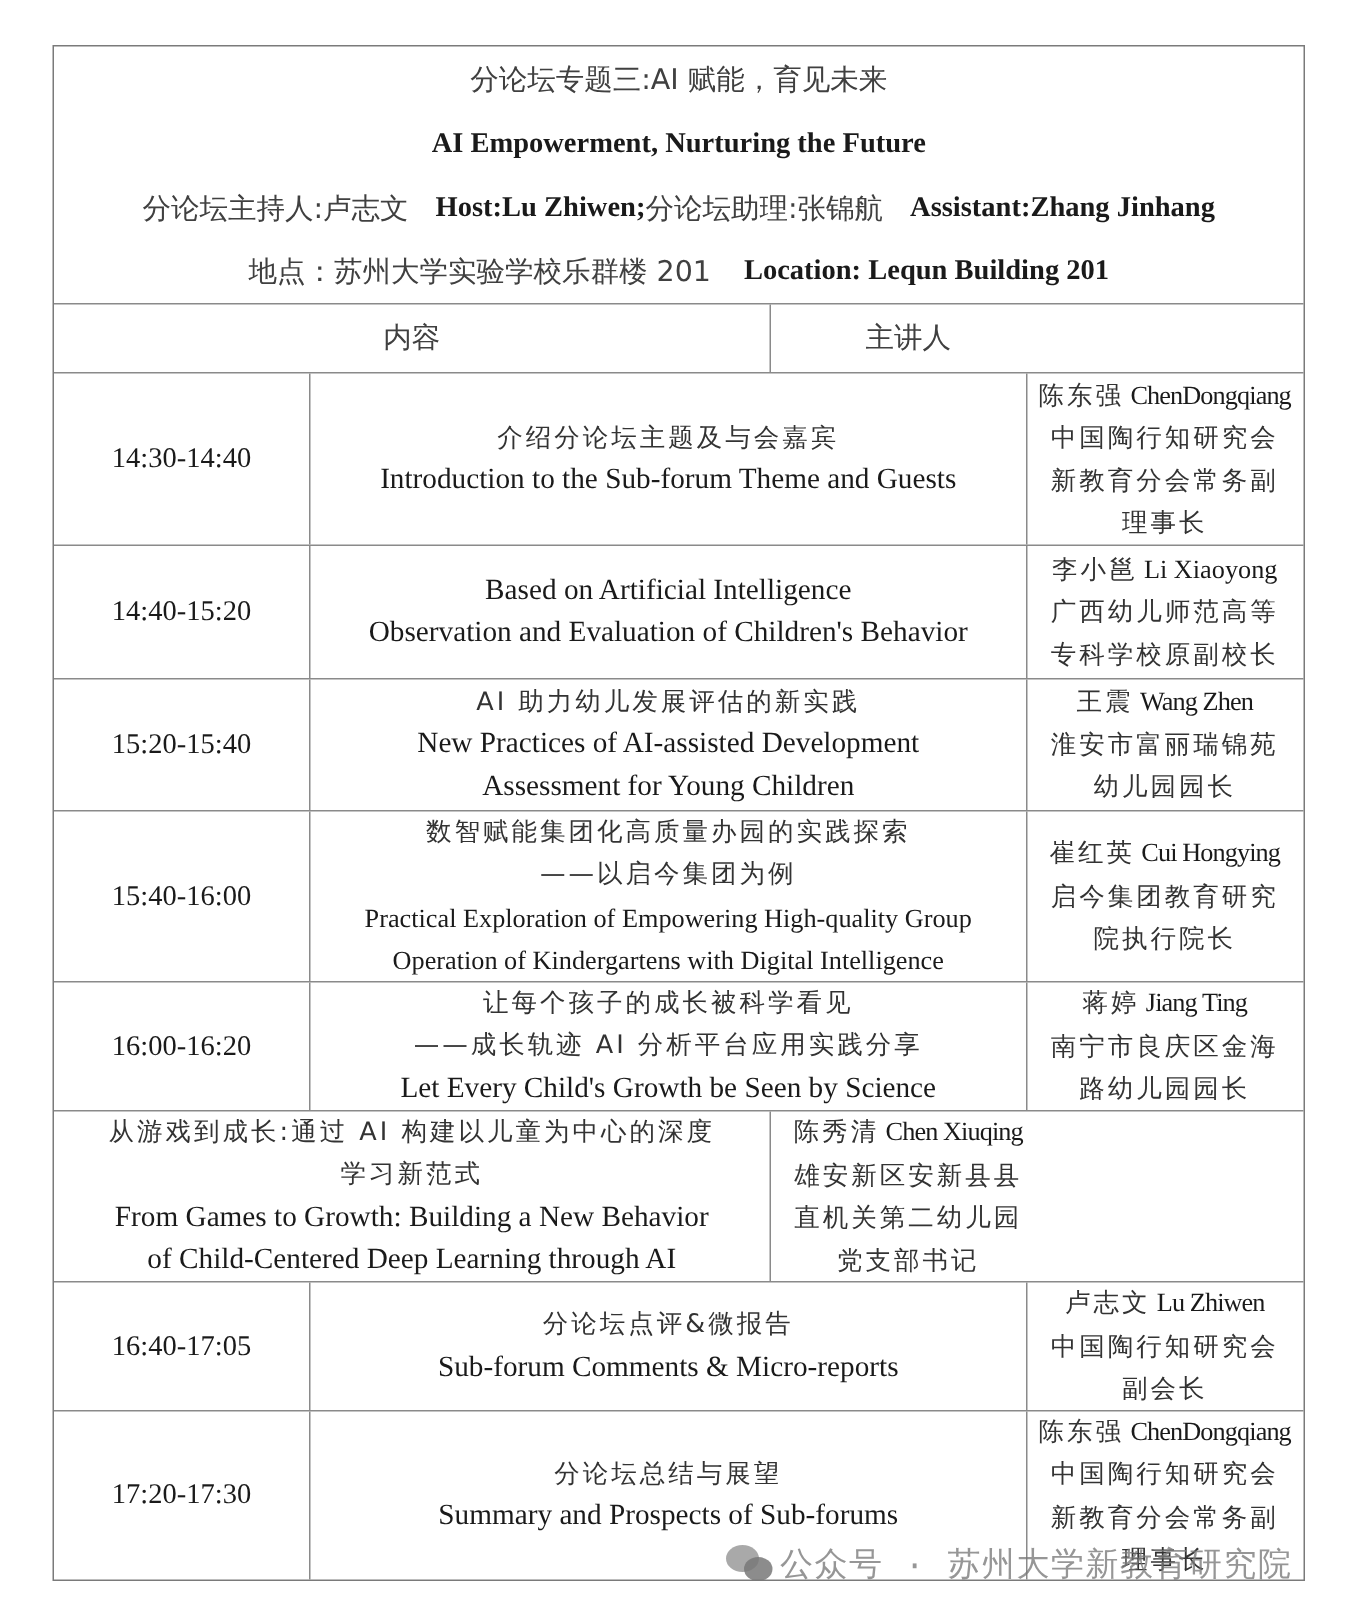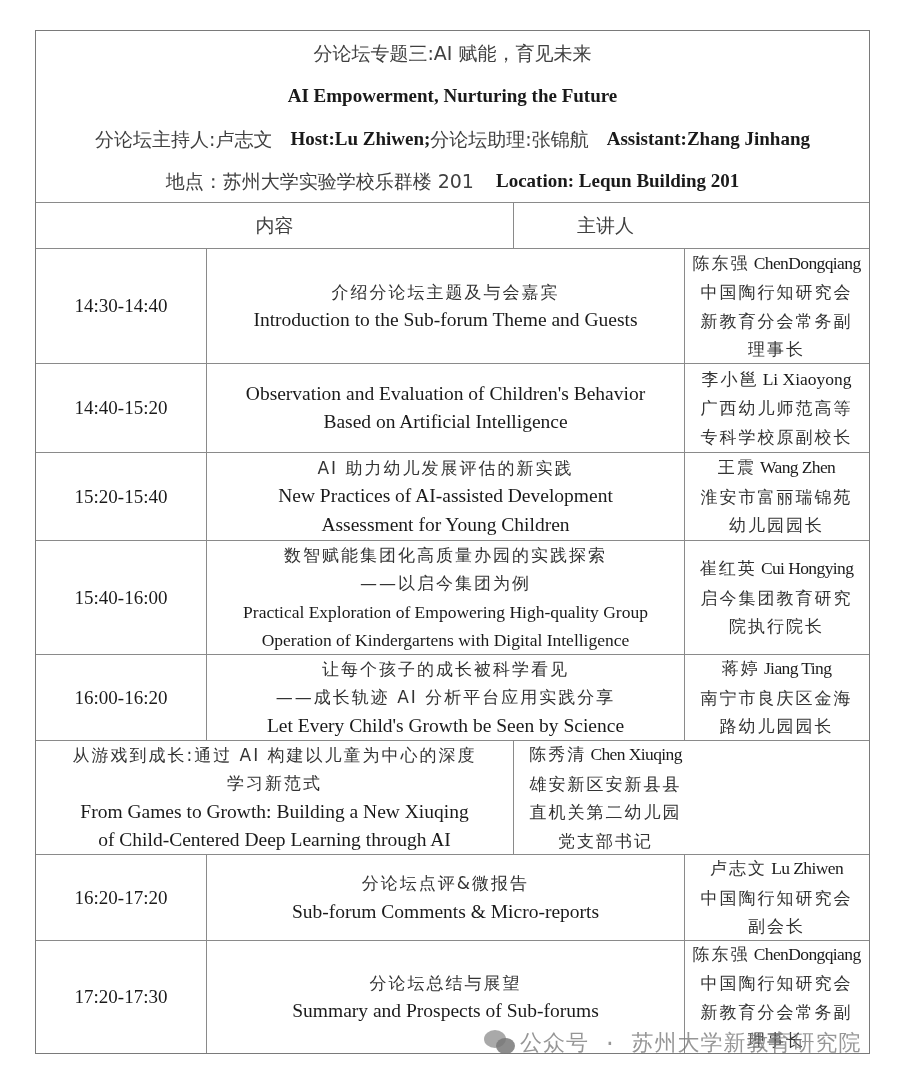--- a/index.html
+++ b/index.html
@@ -78,22 +78,22 @@
       <div class="sp-name"><span class="zh">陈东强</span> <span class="en">ChenDongqiang</span></div>
       <div class="zh">中国陶行知研究会</div>
       <div class="zh">新教育分会常务副</div>
       <div class="zh">理事长</div>
     </div>
   </div>
 
   <div class="row" style="height:89px">
     <div class="cell c-time">14:40-15:20</div>
     <div class="cell c-content">
+      <div class="en">Based on Artificial Intelligence</div>
       <div class="en">Observation and Evaluation of Children's Behavior</div>
-      <div class="en">Based on Artificial Intelligence</div>
     </div>
     <div class="cell c-speaker">
       <div class="sp-name"><span class="zh">李小邕</span> <span class="en" style="letter-spacing:0">Li Xiaoyong</span></div>
       <div class="zh">广西幼儿师范高等</div>
       <div class="zh">专科学校原副校长</div>
     </div>
   </div>
 
   <div class="row" style="height:88px">
     <div class="cell c-time">15:20-15:40</div>
@@ -135,33 +135,33 @@
       <div class="sp-name"><span class="zh">蒋婷</span> <span class="en">Jiang Ting</span></div>
       <div class="zh">南宁市良庆区金海</div>
       <div class="zh">路幼儿园园长</div>
     </div>
   </div>
 
   <div class="row" style="height:114px">
     <div class="cell c-content">
       <div class="zh">从游戏到成长:通过 AI 构建以儿童为中心的深度</div>
       <div class="zh">学习新范式</div>
-      <div class="en">From Games to Growth: Building a New Xiuqing</div>
+      <div class="en">From Games to Growth: Building a New Behavior</div>
       <div class="en">of Child-Centered Deep Learning through AI</div>
     </div>
     <div class="cell c-speaker">
       <div class="sp-name"><span class="zh">陈秀清</span> <span class="en">Chen Xiuqing</span></div>
       <div class="zh">雄安新区安新县县</div>
       <div class="zh">直机关第二幼儿园</div>
       <div class="zh">党支部书记</div>
     </div>
   </div>
 
   <div class="row" style="height:86px">
-    <div class="cell c-time">16:20-17:20</div>
+    <div class="cell c-time">16:40-17:05</div>
     <div class="cell c-content">
       <div class="zh">分论坛点评&amp;微报告</div>
       <div class="en">Sub-forum Comments &amp; Micro-reports</div>
     </div>
     <div class="cell c-speaker">
       <div class="sp-name"><span class="zh">卢志文</span> <span class="en">Lu Zhiwen</span></div>
       <div class="zh">中国陶行知研究会</div>
       <div class="zh">副会长</div>
     </div>
   </div>

